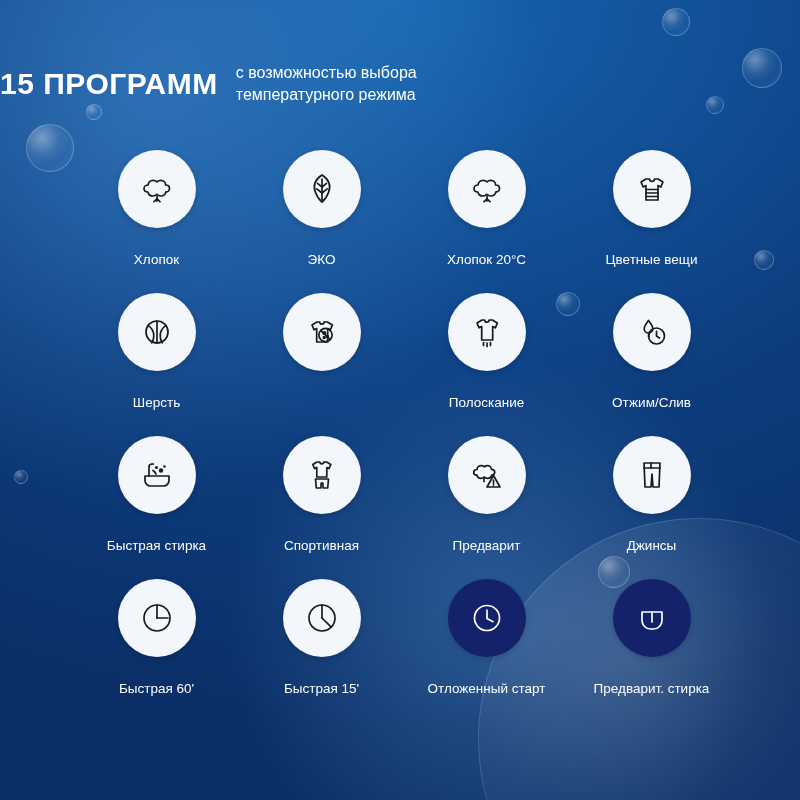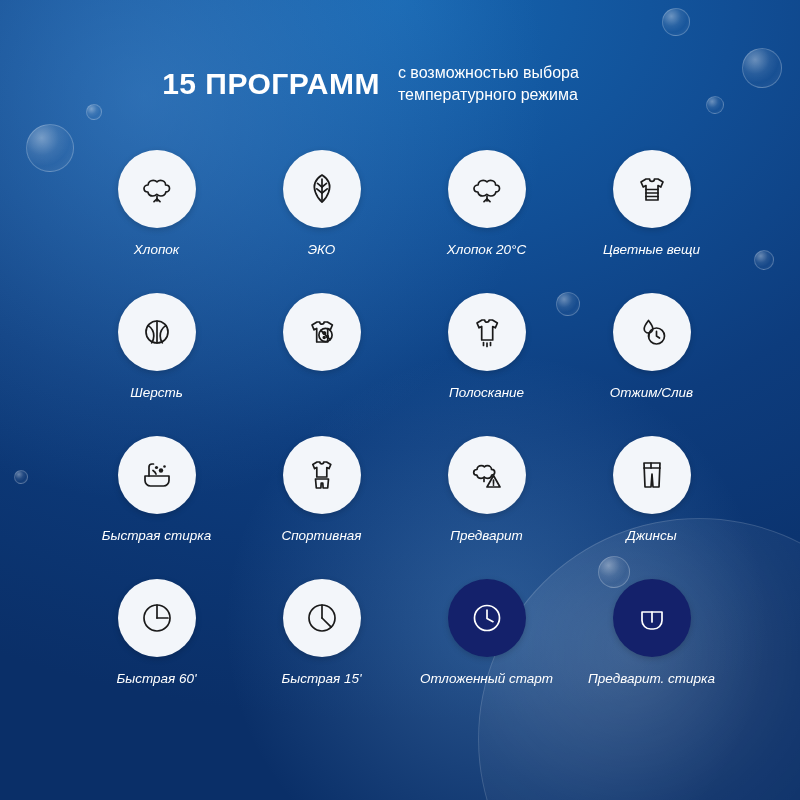--- a/index.html
+++ b/index.html
@@ -47,21 +47,21 @@
   }
 
   
   .header {
     position: absolute;
     top: 62px;
     left: 0;
     width: 800px;
     display: flex;
     align-items: flex-start;
-    justify-content: center;
+    justify-content: flex-start;
     gap: 18px;
   }
   .title {
     color: #ffffff;
     font-size: 30px;
     font-weight: bold;
     letter-spacing: 0.5px;
     line-height: 36px;
     white-space: nowrap;
     padding-top: 4px;
@@ -99,27 +99,26 @@
     display: flex;
     align-items: center;
     justify-content: center;
     box-shadow: 0 2px 6px rgba(0,0,0,0.18);
   }
   .disc.dark {
     background: #14216b;
   }
   .disc svg { display: block; }
   .label {
-    margin-top: 13px;
+    margin-top: 23px;
     color: #ffffff;
     font-size: 13.5px;
     line-height: 17px;
     text-align: right;
     max-width: 150px;
-    font-style: italic;
   }
 </style>
 </head>
 <body>
 
 <div id="stage">
 
   <div class="bigsphere"></div>
   <div class="bubble" style="left:662px; top:8px; width:26px; height:26px;"></div>
   <div class="bubble" style="left:742px; top:48px; width:38px; height:38px;"></div>

